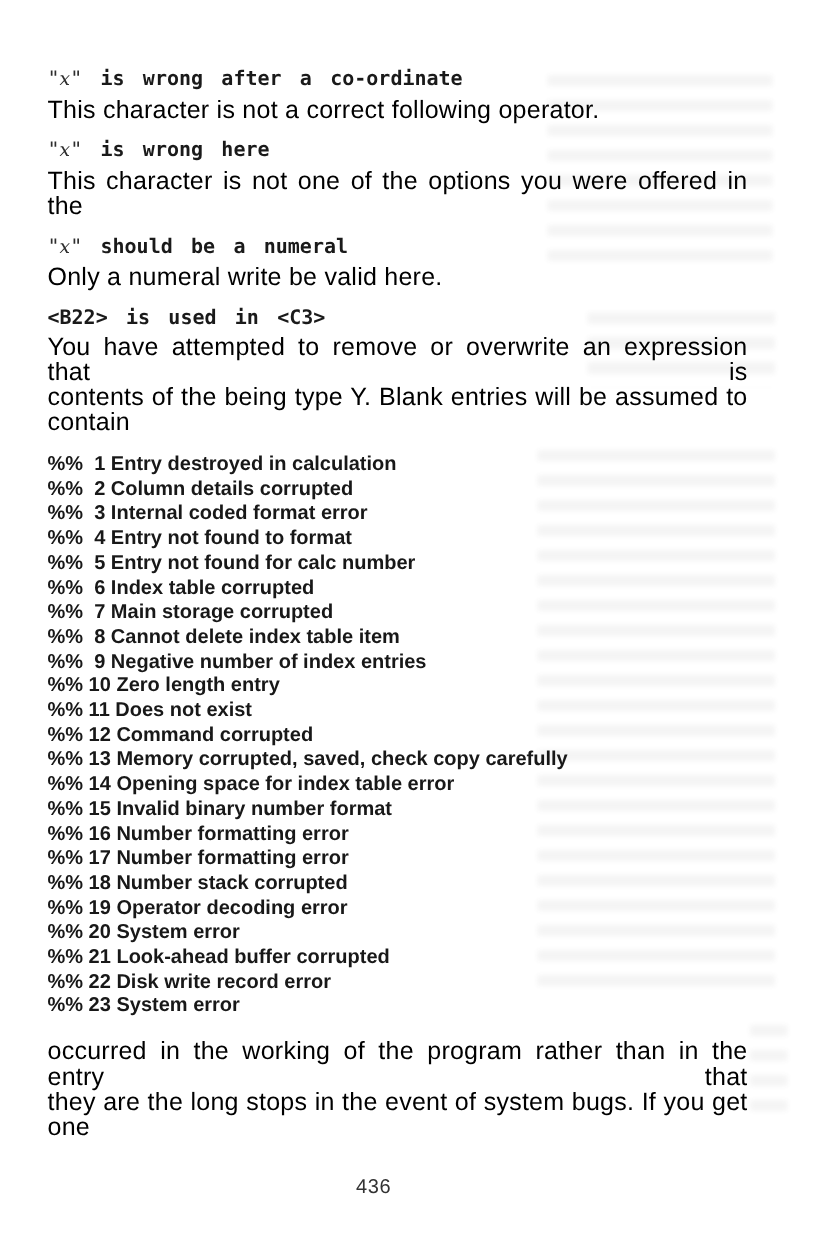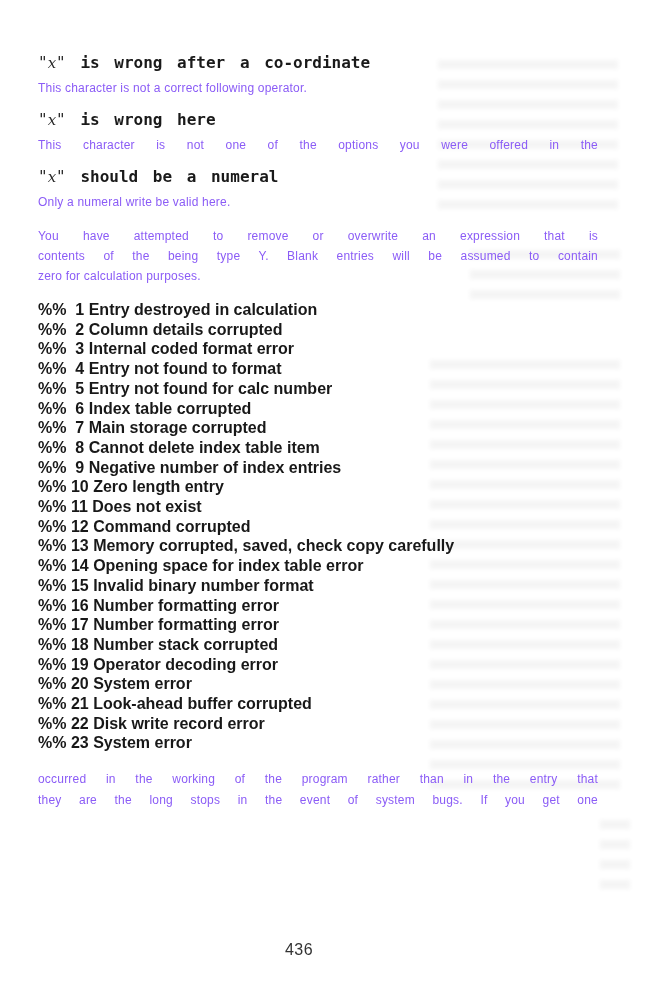--- a/index.html
+++ b/index.html
@@ -59,24 +59,24 @@
   .ehead .hq {
     font-weight: normal;
     color: #2e2e2e;
   }
   .ehead .hx {
     font-style: italic;
     font-family: "DejaVu Serif", serif;
     font-size: 15px;
   }
   .para {
-    font-size: 12px;
+    font-size: 20px;
     line-height: 20px;
     letter-spacing: 0.2px;
-    color: #8b5cf6;
+    color: #000000;
   }
   .line { min-height: 20px; }
   .line.just {
     text-align: justify;
     text-align-last: justify;
     text-justify: inter-word;
   }
   .line.last { text-align: left; }
 
   .flags {
@@ -128,24 +128,24 @@
             <div class="line just">This character is not one of the options you were offered in the</div>
           </div>
         </section>
         <section class="entry">
           <h2 class="ehead"><span class="hq">"<span class="hx">x</span>"</span> should be a numeral</h2>
           <div class="para">
             <div class="line last">Only a numeral write be valid here.</div>
           </div>
         </section>
         <section class="entry">
+          <h2 class="ehead">&lt;B22&gt; is used in &lt;C3&gt;</h2>
           <div class="para">
             <div class="line just">You have attempted to remove or overwrite an expression that is</div>
             <div class="line just">contents of the being type Y. Blank entries will be assumed to contain</div>
-            <div class="line last">zero for calculation purposes.</div>
           </div>
         </section>
       </div>
     <div class="flags"><div class="fline">%%  1 Entry destroyed in calculation</div><div class="fline">%%  2 Column details corrupted</div><div class="fline">%%  3 Internal coded format error</div><div class="fline">%%  4 Entry not found to format</div><div class="fline">%%  5 Entry not found for calc number</div><div class="fline">%%  6 Index table corrupted</div><div class="fline">%%  7 Main storage corrupted</div><div class="fline">%%  8 Cannot delete index table item</div><div class="fline">%%  9 Negative number of index entries</div><div class="fline">%% 10 Zero length entry</div><div class="fline">%% 11 Does not exist</div><div class="fline">%% 12 Command corrupted</div><div class="fline">%% 13 Memory corrupted, saved, check copy carefully</div><div class="fline">%% 14 Opening space for index table error</div><div class="fline">%% 15 Invalid binary number format</div><div class="fline">%% 16 Number formatting error</div><div class="fline">%% 17 Number formatting error</div><div class="fline">%% 18 Number stack corrupted</div><div class="fline">%% 19 Operator decoding error</div><div class="fline">%% 20 System error</div><div class="fline">%% 21 Look-ahead buffer corrupted</div><div class="fline">%% 22 Disk write record error</div><div class="fline">%% 23 System error</div></div>
     <div class="para closing">
         <div class="line just">occurred in the working of the program rather than in the entry that</div>
         <div class="line just">they are the long stops in the event of system bugs. If you get one</div>
       </div>
   </main>
 

